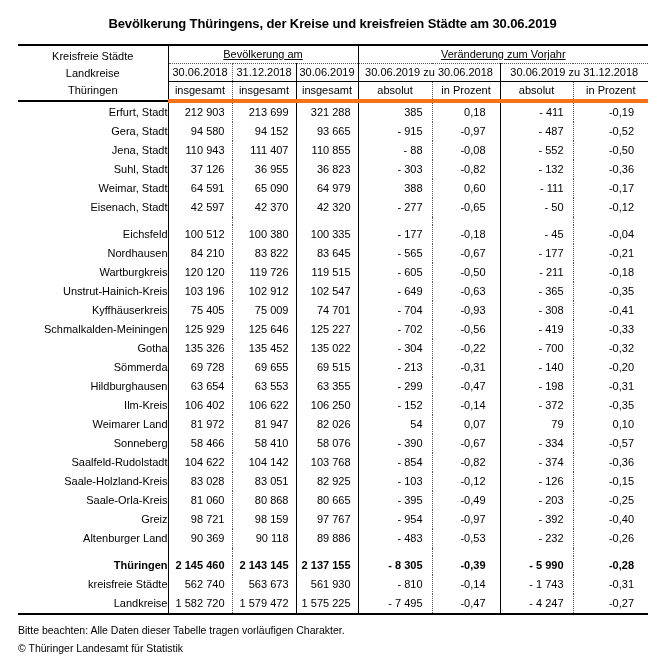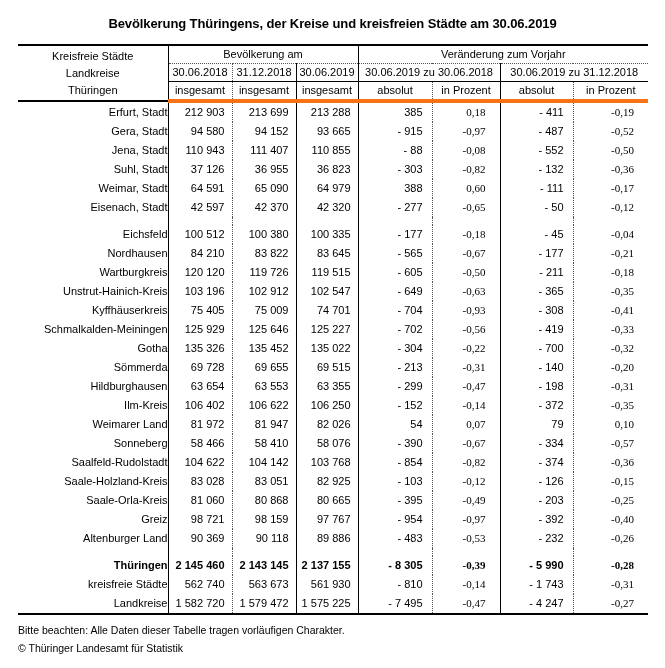--- a/index.html
+++ b/index.html
@@ -15,33 +15,33 @@
     border-collapse:collapse; table-layout:fixed; width:630px;
     margin:13px 17px 0 18px; font-size:11px;
   }
   
   .bs { border-left:1px solid #000; }          
   .bg { border-left:1.5px solid #000; }        
   .bd { border-left:1px dotted #555; }         
   
   thead th { font-weight:normal; text-align:center; padding:0 2px; height:17px; line-height:17px; }
   tr.h1 th { border-top:2px solid #000; }
-  th.grp  { border-bottom:1px dotted #555; }
+  th.grp  { border-bottom:1px dotted #555;text-decoration:underline; }
   tr.h2 th { border-bottom:1px solid #000;text-align:center; }
   tr.h3 th { border-bottom:4px solid #f97316; }
   th.stub { border-top:2px solid #000; border-bottom:2px solid #000; vertical-align:middle; }
   th.stub div { line-height:17px; }
   
   tbody td { height:19px; line-height:19px; padding:0; white-space:nowrap; }
   td.lbl { text-align:right; padding-left:4px; }
   td.lbl.ind { padding-left:13px; }
   td.num { text-align:right; }
   td.pop { padding-right:7px; }
   td.abs { padding-right:9px; }
-  td.pct { padding-right:14px;font-family:Liberation Serif, serif; }
+  td.pct { padding-right:14px; }
   tr.bold td { font-weight:bold; }
   tr.gap td { height:8px; line-height:8px; }
   tr.last td { border-bottom:2px solid #000; }
   
   .notes { margin:10px 0 18px 18px; font-size:10.5px; }
   .notes p { margin:0 0 6.5px 0; line-height:11px; }
 </style>
 </head>
 <body>
 
@@ -85,21 +85,21 @@
         <th class="bd">in Prozent</th>
         <th class="bs">absolut</th>
         <th class="bd">in Prozent</th>
       </tr>
     </thead>
     <tbody id="table-body">
         <tr>
           <td class="lbl">Erfurt, Stadt</td>
           <td class="num pop bs">212 903</td>
           <td class="num pop bd">213 699</td>
-          <td class="num pop bs">213 288</td>
+          <td class="num pop bs">321 288</td>
           <td class="num abs bg">385</td>
           <td class="num pct bd">0,18</td>
           <td class="num abs bs">- 411</td>
           <td class="num pct bd">-0,19</td>
         </tr>
         <tr>
           <td class="lbl">Gera, Stadt</td>
           <td class="num pop bs">94 580</td>
           <td class="num pop bd">94 152</td>
           <td class="num pop bs">93 665</td>

